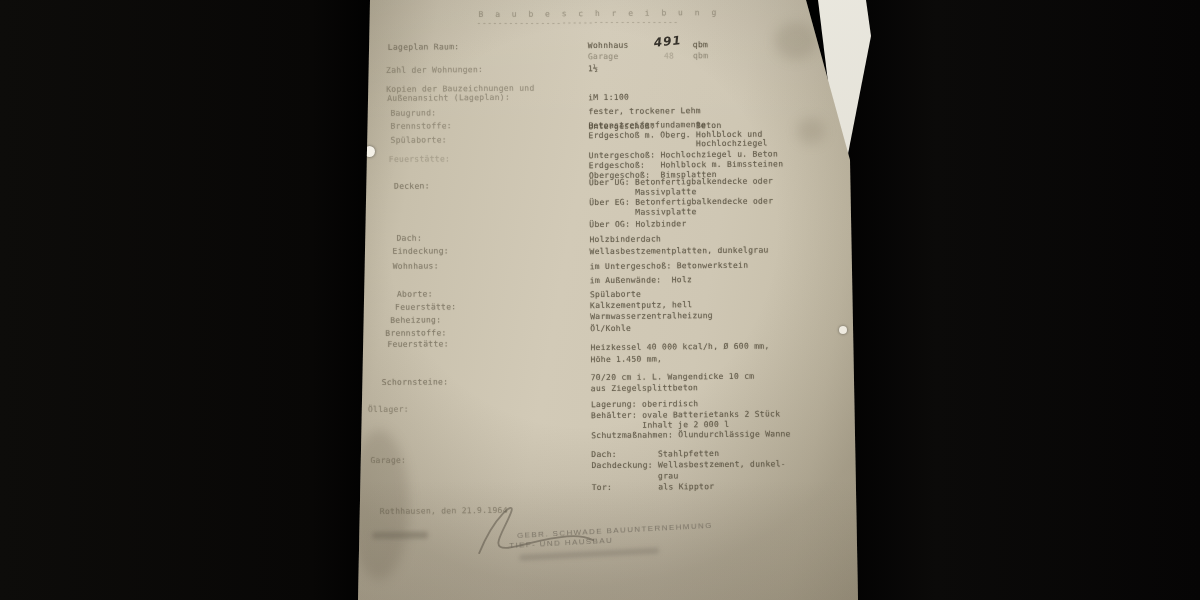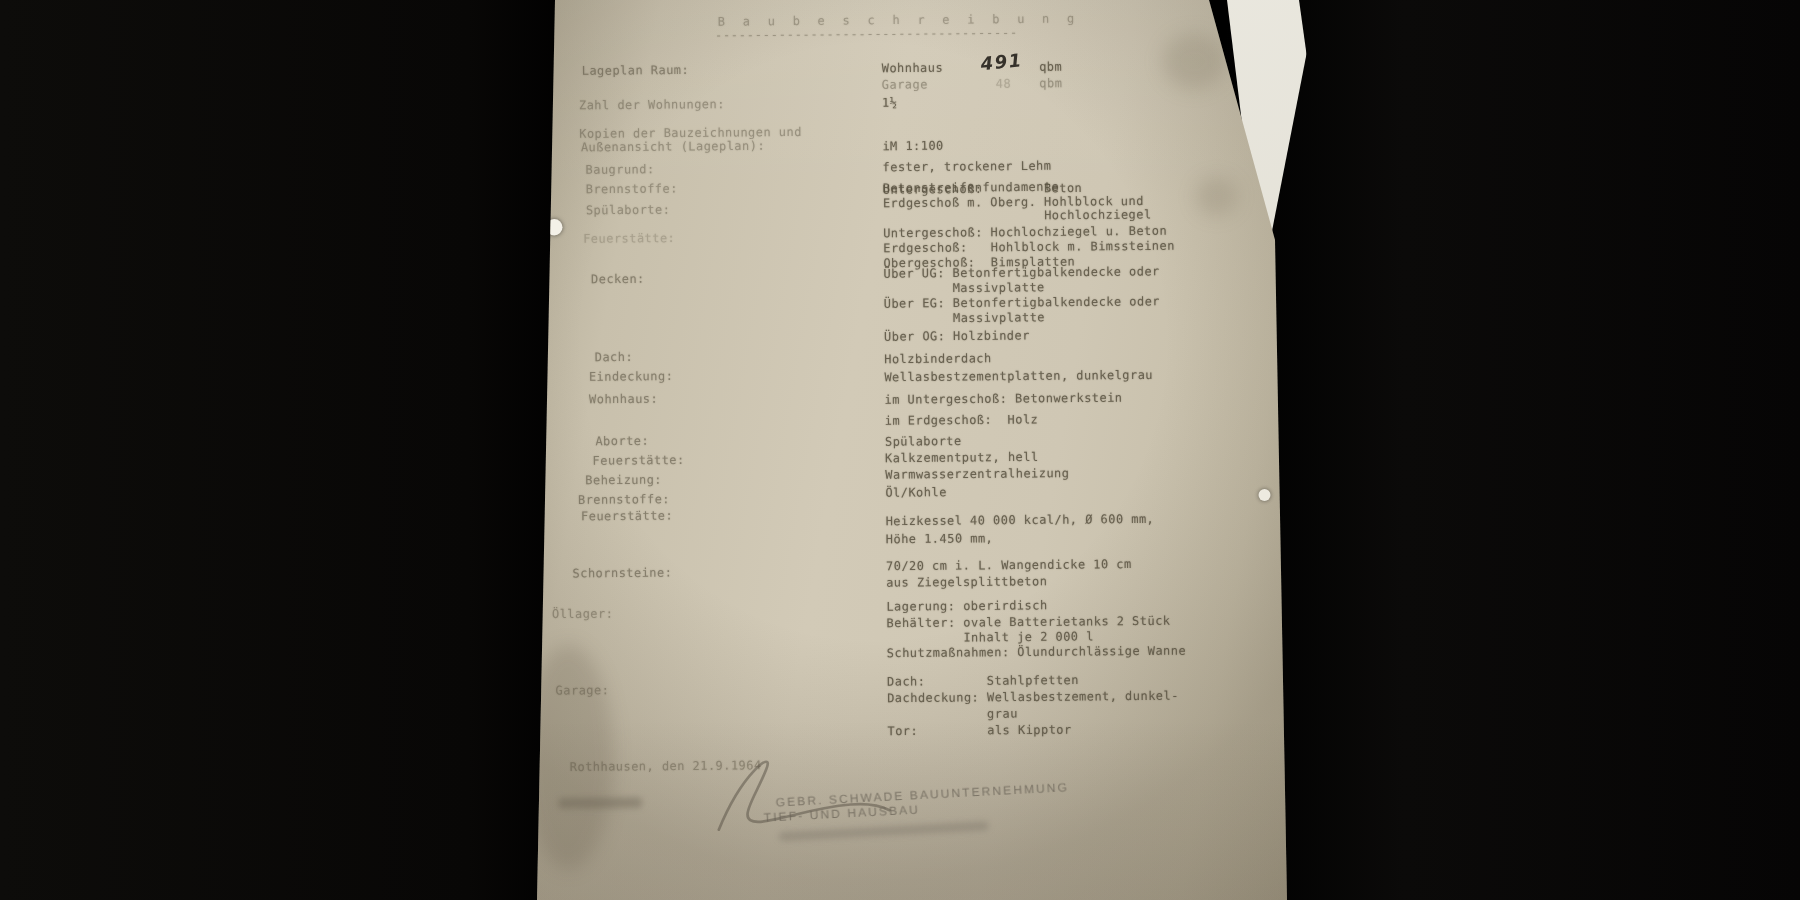--- a/index.html
+++ b/index.html
@@ -90,21 +90,21 @@
       <div class="t val" style="top:208px;left:235px">         Massivplatte</div>
       <div class="t val" style="top:220px;left:235px">Über OG: Holzbinder</div>
 
       <div class="t lbl" style="top:232px;left:42px">Dach:</div>
       <div class="t val" style="top:235px;left:235px">Holzbinderdach</div>
       <div class="t lbl" style="top:245px;left:38px">Eindeckung:</div>
       <div class="t val" style="top:247px;left:235px">Wellasbestzementplatten, dunkelgrau</div>
 
       <div class="t lbl" style="top:260px;left:38px">Wohnhaus:</div>
       <div class="t val" style="top:262px;left:235px">im Untergeschoß: Betonwerkstein</div>
-      <div class="t val" style="top:276px;left:235px">im Erdgeschoß:  Holz</div>
+      <div class="t val" style="top:276px;left:235px">im Außenwände:  Holz</div>
 
       <div class="t lbl" style="top:288px;left:42px">Aborte:</div>
       <div class="t val" style="top:290px;left:235px">Spülaborte</div>
       <div class="t lbl" style="top:301px;left:40px">Feuerstätte:</div>
       <div class="t val" style="top:301px;left:235px">Kalkzementputz, hell</div>
       <div class="t lbl" style="top:314px;left:35px">Beheizung:</div>
       <div class="t val" style="top:312px;left:235px">Warmwasserzentralheizung</div>
       <div class="t lbl" style="top:327px;left:30px">Brennstoffe:</div>
       <div class="t val" style="top:324px;left:235px">Öl/Kohle</div>
 

